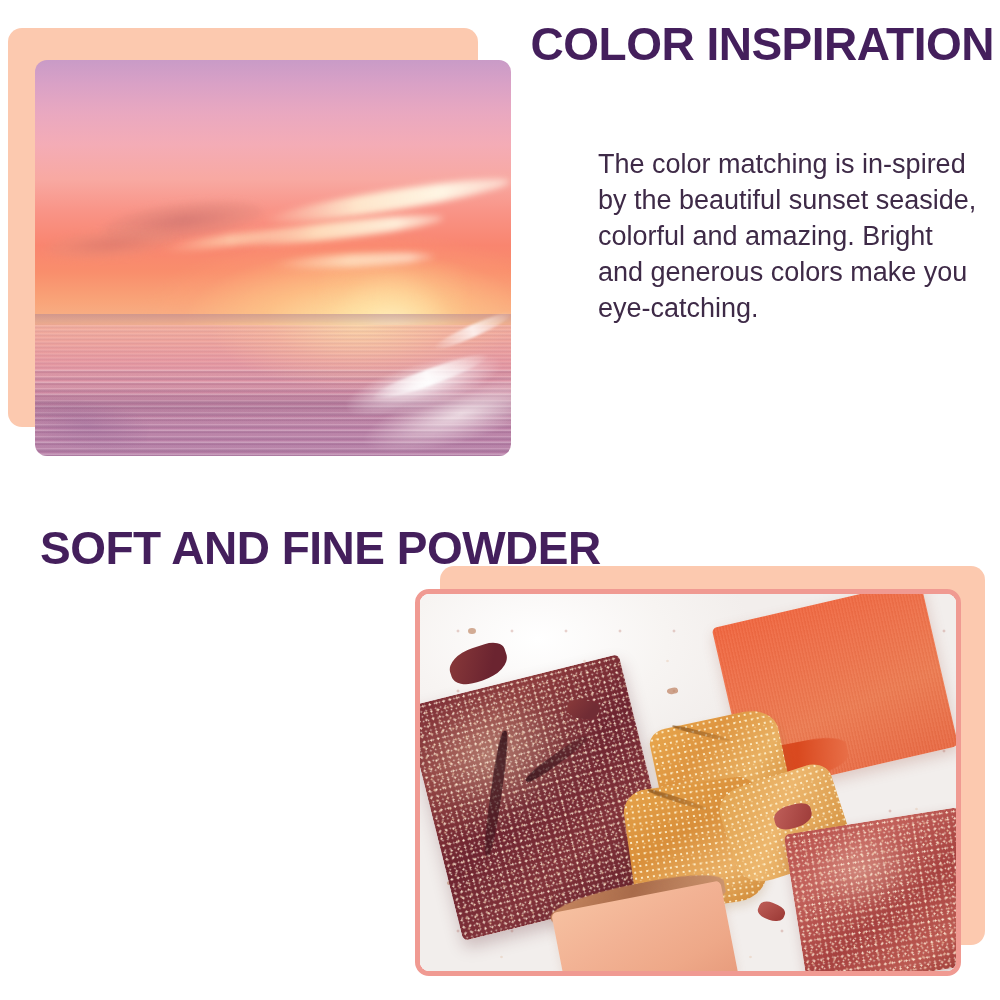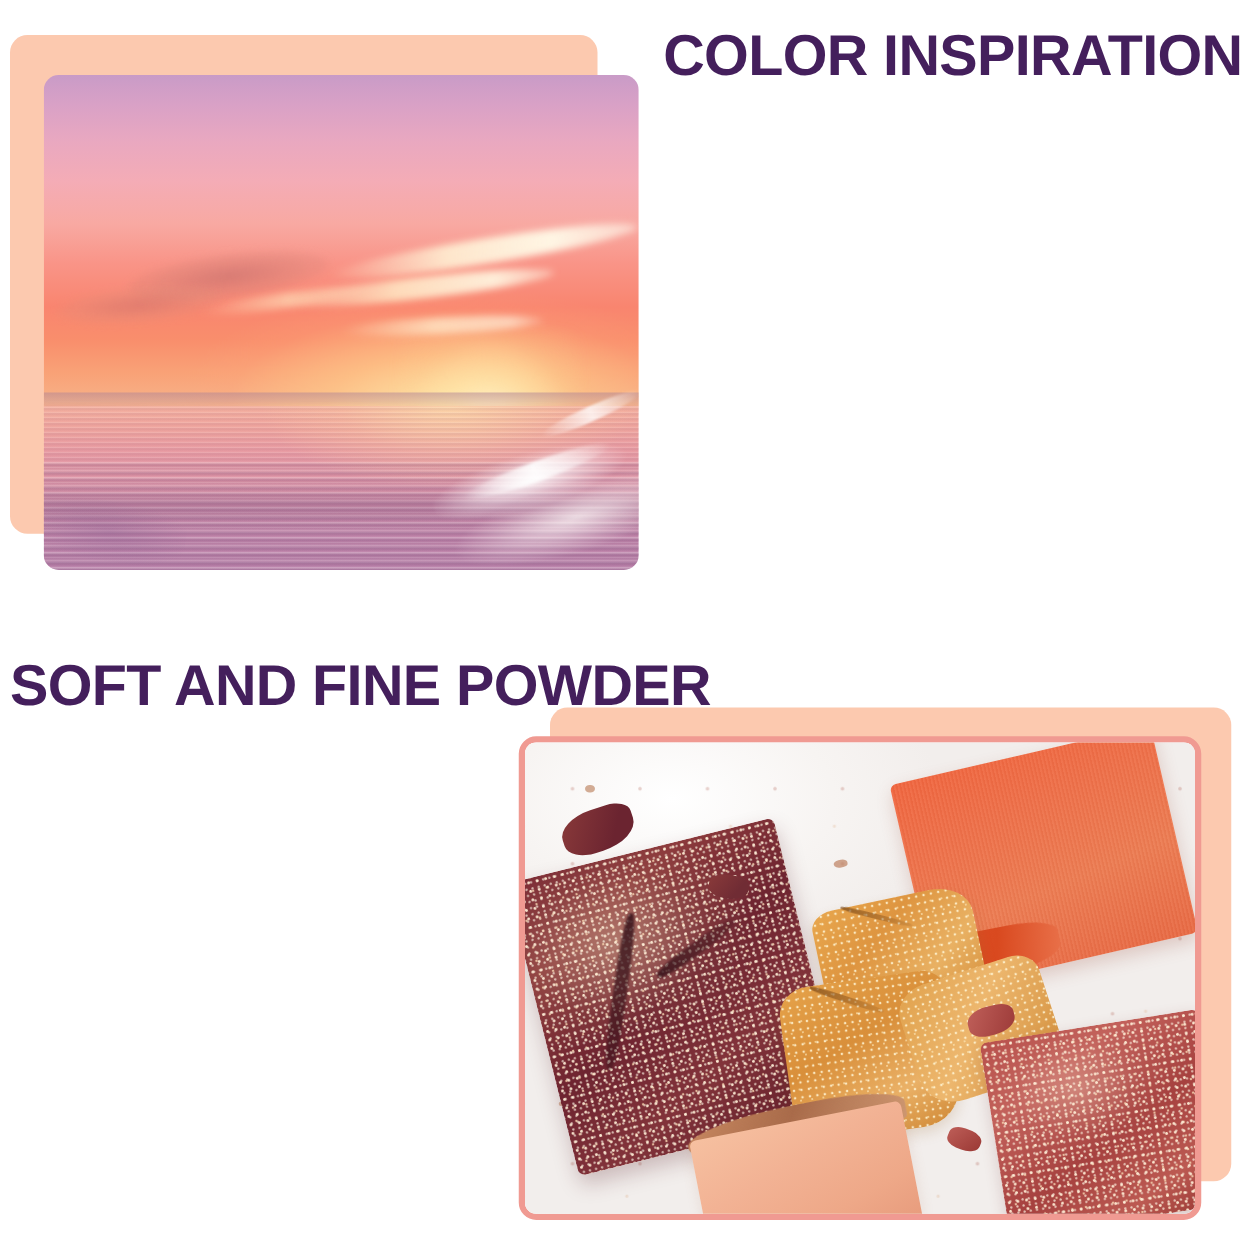--- a/index.html
+++ b/index.html
@@ -20,21 +20,21 @@
     letter-spacing:-0.5px;
     white-space:nowrap;
     z-index:5;
   }
   #heading-color-inspiration {
     right:6px; top:18px;
     font-size:46px;
     line-height:52px;
   }
   #heading-soft-powder {
-    left:8px; top:522px;
+    left:40px; top:522px;
     font-size:46px;
     line-height:52px;
   }
 
   
   .body-copy {
     position:absolute;
     color:#3E2A47;
     font-size:27px;
     line-height:36px;
@@ -431,20 +431,21 @@
       <div class="sea-dark-band"></div>
       <div class="sea-streak-left"></div>
       <div class="wave-wake"></div>
       <div class="wave-crest"></div>
       <div class="wave-crest-2"></div>
     </div>
   </div>
 
   <h1 class="heading" id="heading-color-inspiration">COLOR INSPIRATION</h1>
 
+  <p class="body-copy" id="copy-color-inspiration">The color matching is in-spired by the beautiful sunset seaside, colorful and amazing. Bright and generous colors make you eye-catching.</p>
 
   <div class="peach-block" id="peach-block-bottom"></div>
 
   <h2 class="heading" id="heading-soft-powder">SOFT AND FINE POWDER</h2>
 
   <div class="photo-frame" id="photo-frame-powder">
     <div class="photo-inner">
       <div class="powder-bg"></div>
 
       <div class="specks"></div>

